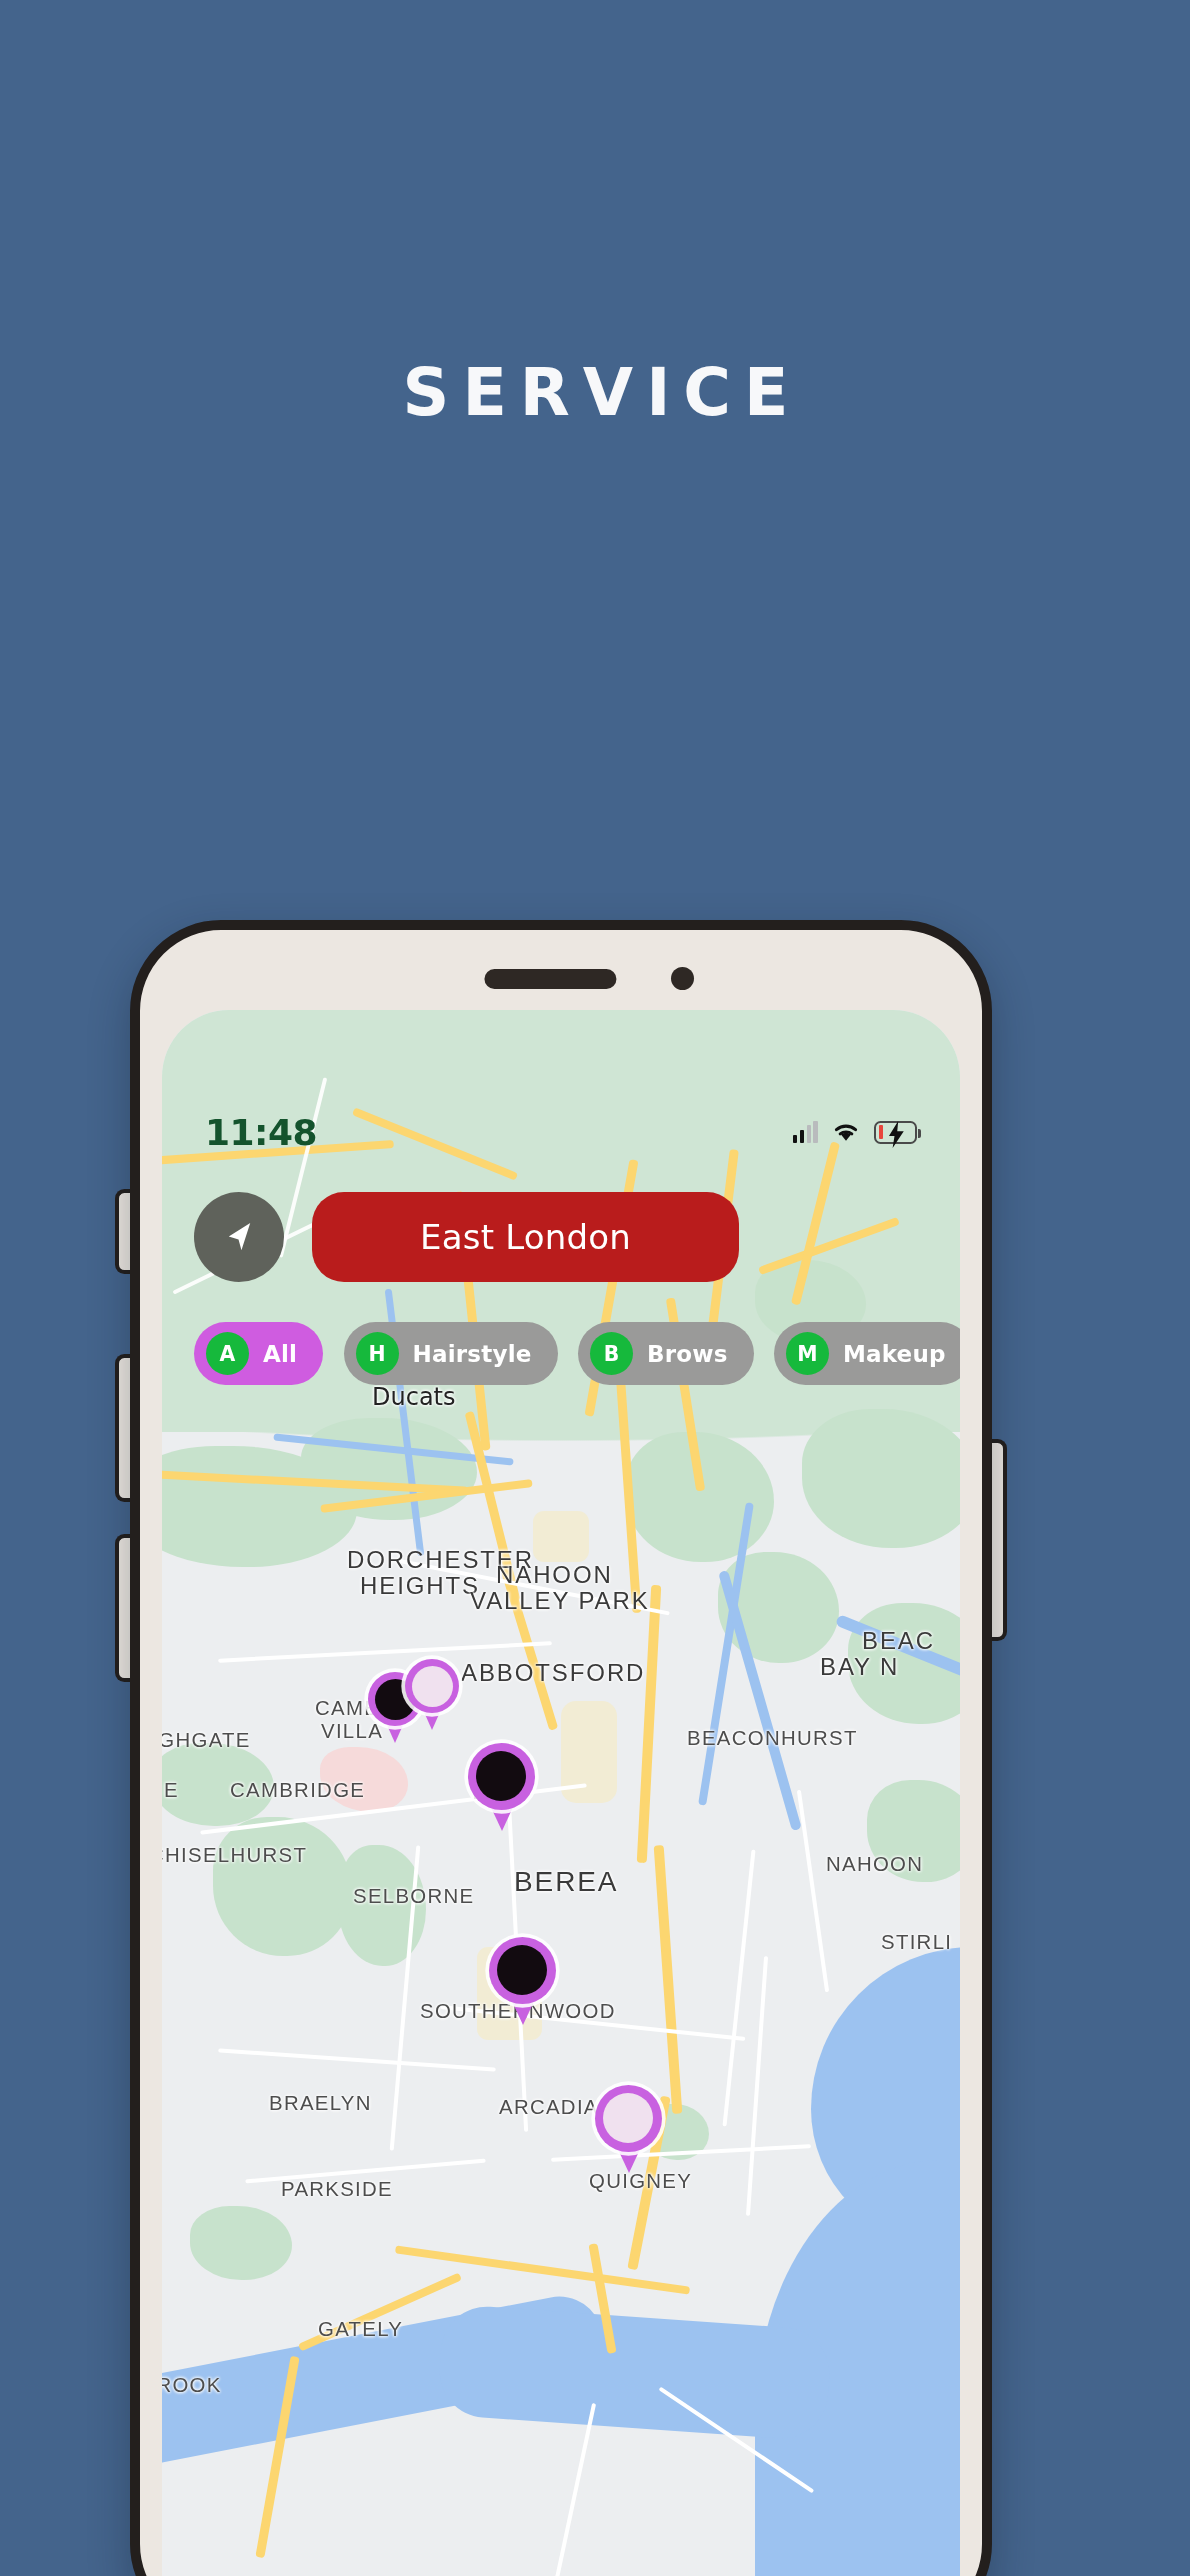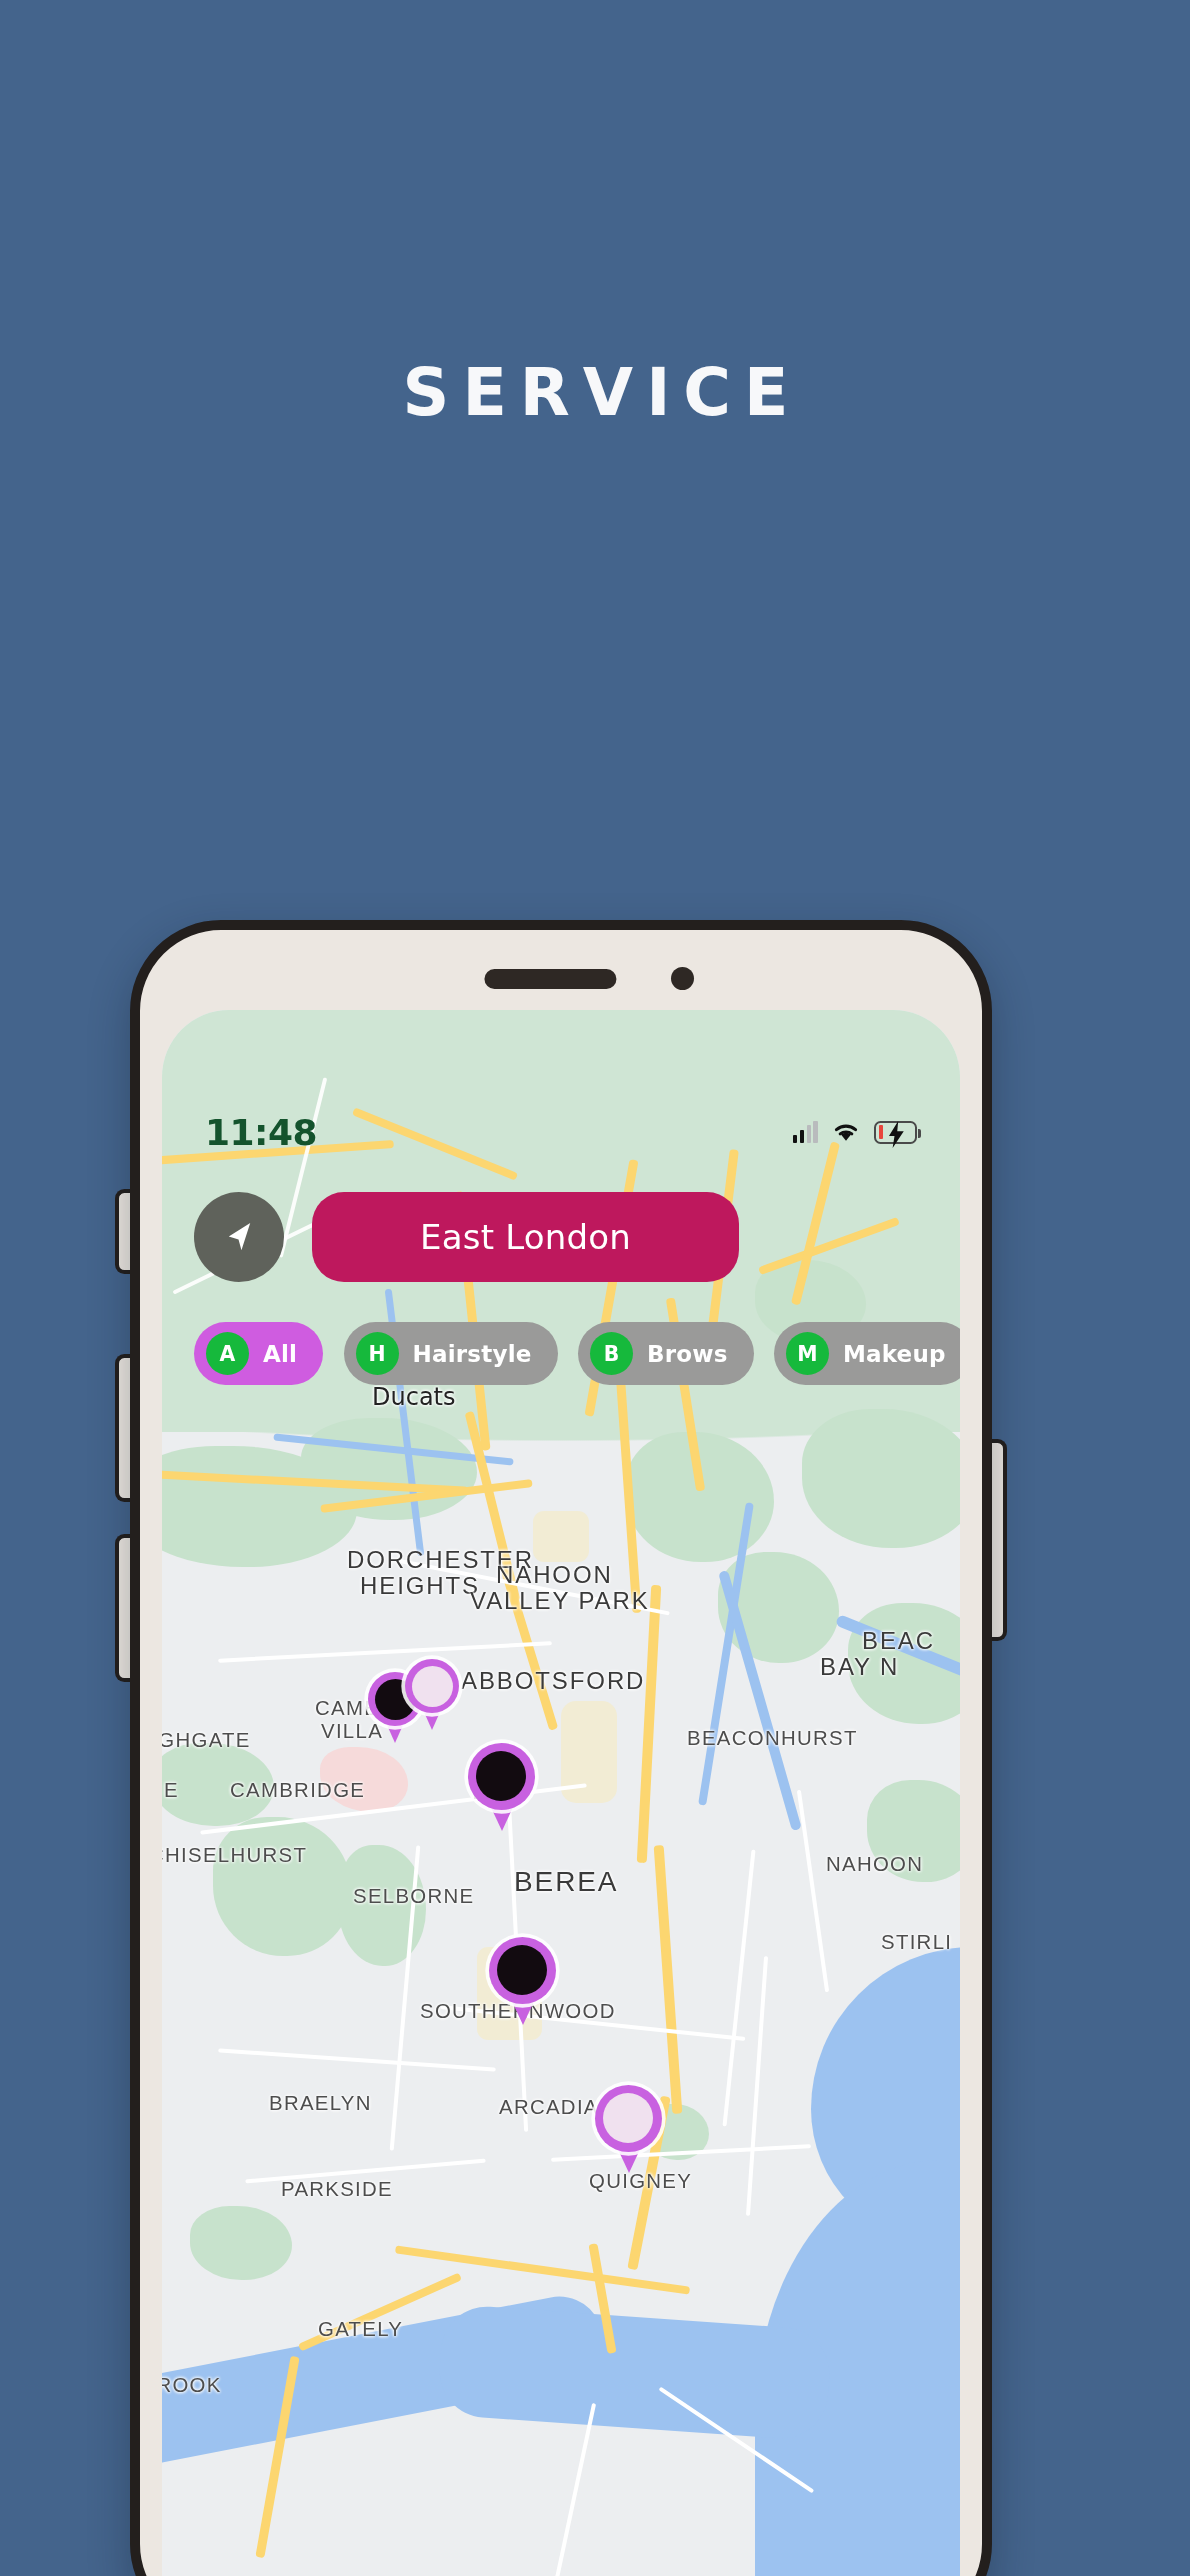--- a/index.html
+++ b/index.html
@@ -175,21 +175,21 @@
   }
   .nav-btn {
     width:90px; height:90px; border-radius:50%;
     background:#5f625b;
     display:flex; align-items:center; justify-content:center;
     flex:none; cursor:pointer;
   }
   .nav-btn svg { width:39px; height:39px; }
   .loc-pill {
     height:90px; flex:none; width:427px;
-    background:#be185d; border-radius:32px;
+    background:#b91c1c; border-radius:32px;
     display:flex; align-items:center; justify-content:center;
     cursor:pointer;
   }
   .loc-pill span {
     color:#fff; font-size:34px; font-weight:400;
     font-family:"DejaVu Sans", sans-serif;
     letter-spacing:0.2px;
   }
 
   
@@ -351,21 +351,21 @@
         <div class="road-minor" style="left:56px;top:1048px;width:278px;height:3.7px;transform:rotate(4deg);"></div>
         <div class="road-minor" style="left:83px;top:1159px;width:241px;height:3.7px;transform:rotate(-5deg);"></div>
         <div class="road-minor" style="left:408px;top:1391px;width:3.7px;height:213px;transform:rotate(12deg);"></div>
         <div class="road-minor" style="left:482px;top:1428px;width:185px;height:3.7px;transform:rotate(34deg);"></div>
 
         <div class="map-label poi" style="left:210px;top:373px;">Ducats</div>
         <div class="map-label lg" style="left:185px;top:536px;">DORCHESTER</div>
         <div class="map-label lg" style="left:198px;top:562px;">HEIGHTS</div>
         <div class="map-label lg" style="left:334px;top:551px;">NAHOON</div>
         <div class="map-label lg" style="left:308px;top:577px;">VALLEY PARK</div>
-        <div class="map-label lg" style="left:299px;top:649px;margin-top:8px;">ABBOTSFORD</div>
+        <div class="map-label lg" style="left:299px;top:649px;">ABBOTSFORD</div>
         <div class="map-label lg" style="left:700px;top:617px;">BEAC</div>
         <div class="map-label lg" style="left:658px;top:643px;">BAY N</div>
         <div class="map-label md" style="left:153px;top:686px;">CAMBR</div>
         <div class="map-label md" style="left:159px;top:709px;">VILLA</div>
         <div class="map-label md" style="left:-3.7px;top:718px;">GHGATE</div>
         <div class="map-label md" style="left:1.9px;top:768px;">E</div>
         <div class="map-label md" style="left:68px;top:768px;">CAMBRIDGE</div>
         <div class="map-label md" style="left:525px;top:716px;">BEACONHURST</div>
         <div class="map-label lg" style="left:310px;top:767px;">ENT</div>
         <div class="map-label md" style="left:-13px;top:833px;">CHISELHURST</div>

